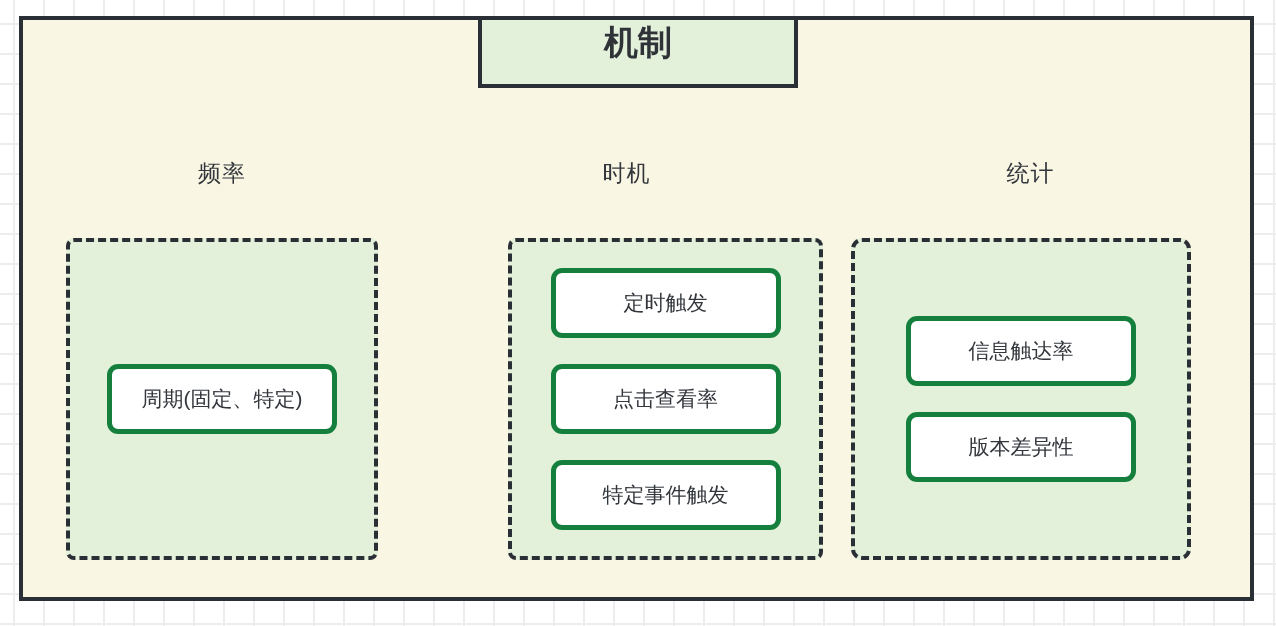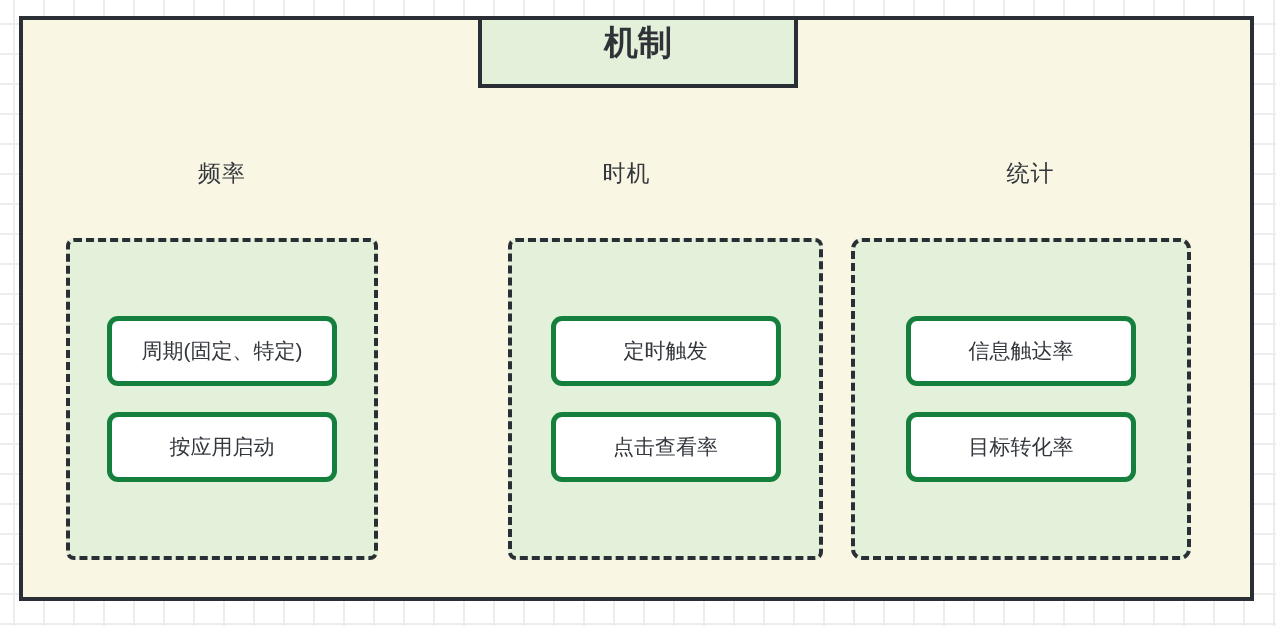--- a/index.html
+++ b/index.html
@@ -109,34 +109,34 @@
   <span>时机</span>
 </div>
 <div class="col-header c3">
   <span>统计</span>
 </div>
 
 <div class="group c1">
   <div class="node">
     <span>周期(固定、特定)</span>
   </div>
-  <div class="node">
-    <span>按应用启动</span>
-  </div>
 </div>
 
 <div class="group c2">
   <div class="node">
     <span>定时触发</span>
   </div>
   <div class="node">
     <span>点击查看率</span>
   </div>
+  <div class="node">
+    <span>特定事件触发</span>
+  </div>
 </div>
 
 <div class="group c3">
   <div class="node">
     <span>信息触达率</span>
   </div>
   <div class="node">
-    <span>目标转化率</span>
+    <span>版本差异性</span>
   </div>
 </div>
 
 </body></html>

